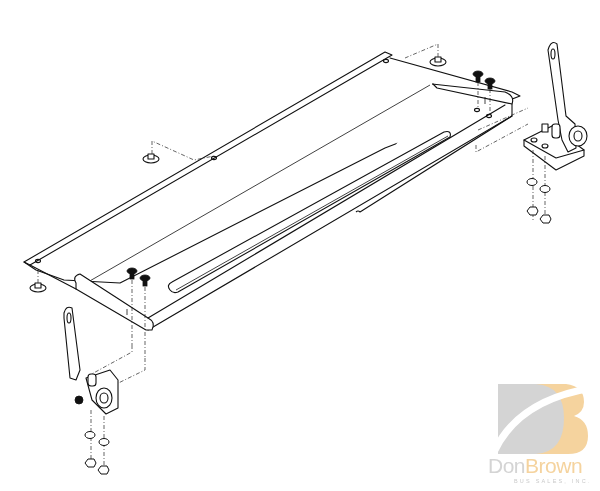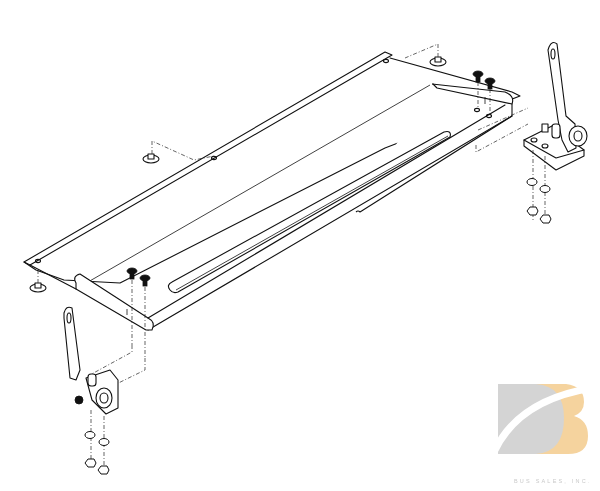--- a/index.html
+++ b/index.html
@@ -130,14 +130,15 @@
     <polygon class="nut" points="98,470 101,466 107,466 109,470 107,474 101,474"></polygon>
   </g>
 </svg>
 
 <div id="watermark">
   <svg width="110" height="76" viewBox="0 0 110 76" style="position:absolute;left:0;top:0;">
     <path d="M48,4 L78,4 Q96,6 96,22 Q96,32 86,36 Q100,40 100,56 Q100,74 80,74 L48,74 Z" fill="#f5d39e"></path>
     <path d="M10,4 L48,4 Q76,6 76,38 Q76,72 48,74 L10,74 Z" fill="#d4d4d4"></path>
     <path d="M6,72 Q30,20 104,8" stroke="#ffffff" stroke-width="7" fill="none"></path>
   </svg>
+  <div class="wm-don"><span>Don</span><span class="wm-brown">Brown</span></div>
   <div class="wm-sub">BUS SALES, INC.</div>
 </div>
 
 </body></html>

